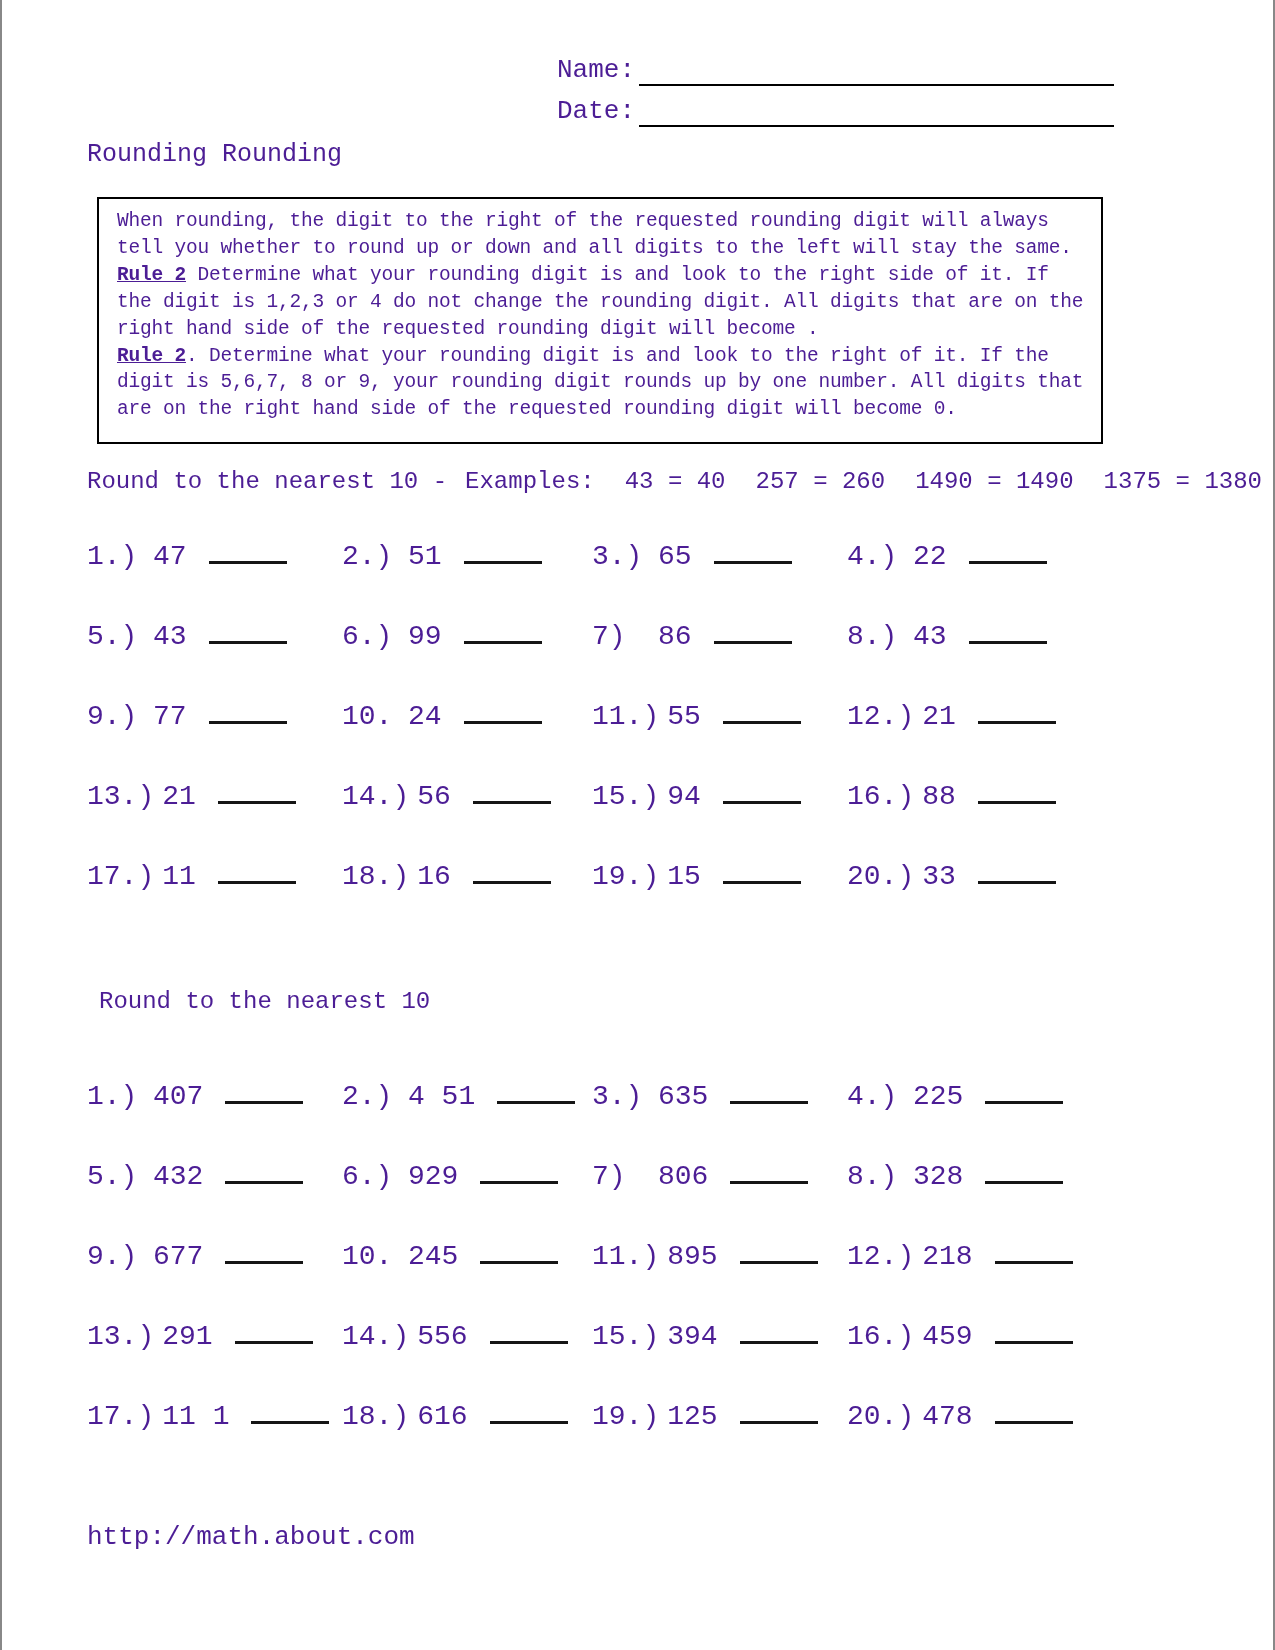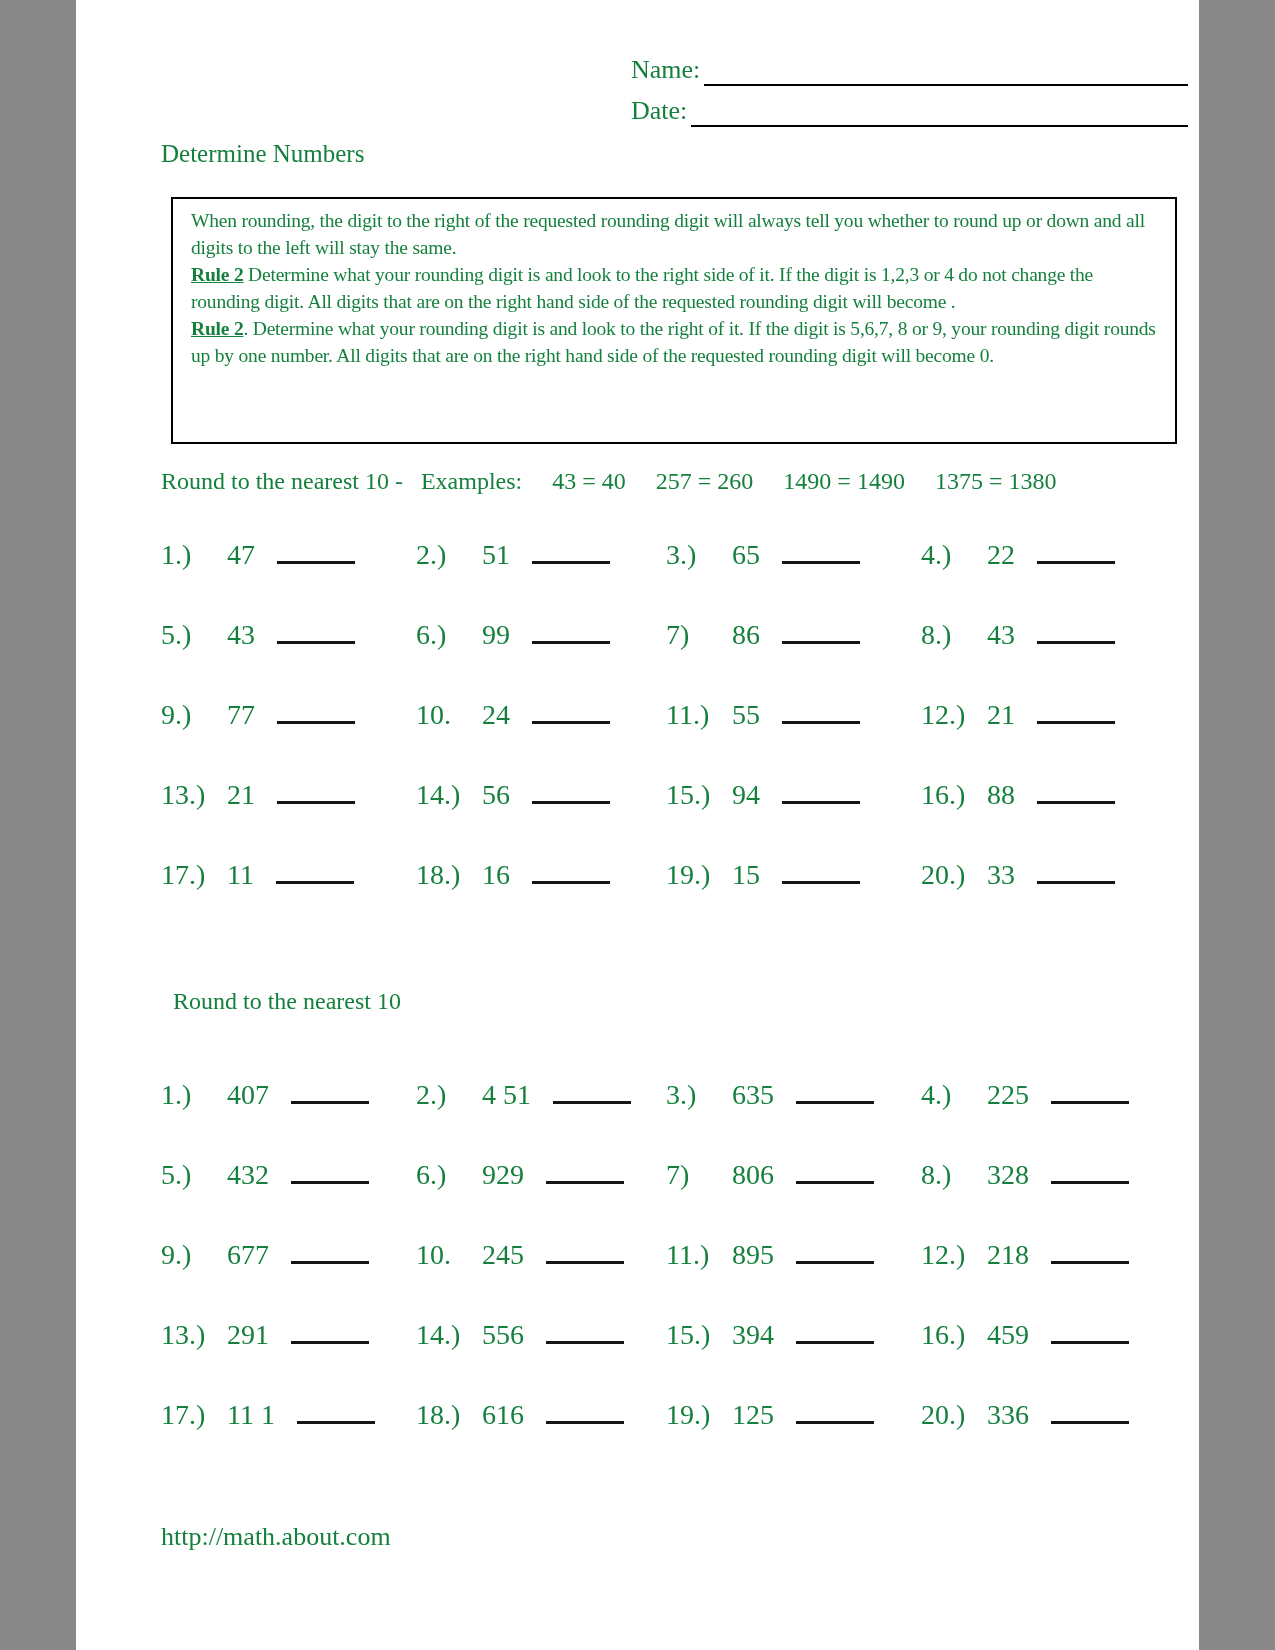--- a/index.html
+++ b/index.html
@@ -1,23 +1,23 @@
 <!DOCTYPE html>
 <html><head>
 <meta charset="utf-8">
 <style>
   html, body { margin: 0; padding: 0; background: #888; }
   .page {
     position: relative;
-    width: 1123px;
+    width: 1271px;
     height: 1650px;
     margin: 0 auto;
     background: #ffffff;
-    color: #15803d;
-    font-family: Liberation Serif, serif;
+    color: #4c1d95;
+    font-family: Liberation Mono, monospace;
     overflow: hidden;
   }
   
   .header-block { position: absolute; left: 555px; top: 52px; width: 557px; }
   .field-row { display: flex; align-items: flex-end; font-size: 26px; line-height: 1.25; margin-bottom: 7px; }
   .field-label { white-space: pre; }
   .field-line { flex: 1; border-bottom: 2px solid #000; height: 32px; margin-left: 4px; }
   
   .title { position: absolute; left: 85px; top: 140px; font-size: 25px; }
   
@@ -62,21 +62,21 @@
     <div class="field-row">
       <span class="field-label">Name:</span>
       <span class="field-line"></span>
     </div>
     <div class="field-row">
       <span class="field-label">Date:</span>
       <span class="field-line"></span>
     </div>
   </div>
 
-  <div class="title">Determine Numbers</div>
+  <div class="title">Rounding Rounding</div>
 
   <div class="rules-box">
     <p>When rounding, the digit to the right of the requested rounding digit will always tell you whether to round up or down and all digits to the left will stay the same.</p>
     <p><span class="rule-label">Rule 2</span><span> Determine what your rounding digit is and look to the right side of it. If the digit is 1,2,3 or 4 do not change the rounding digit. All digits that are on the right hand side of the requested rounding digit will become .</span></p>
     <p><span class="rule-label">Rule 2</span><span>. Determine what your rounding digit is and look to the right of it. If the digit is 5,6,7, 8 or 9, your rounding digit rounds up by one number. All digits that are on the right hand side of the requested rounding digit will become 0.</span></p>
   </div>
 
   <div class="examples-row">
     <span>Round to the nearest 10 -</span><span class="examples-label">Examples:</span><span class="ex">43 = 40</span><span class="ex">257 =  260</span><span class="ex">1490 = 1490</span><span class="ex">1375 = 1380</span>
   </div>
@@ -277,20 +277,20 @@
         <span class="pval">616</span>
         <span class="blank"></span>
       </div>
     <div class="cell">
         <span class="pnum">19.)</span>
         <span class="pval">125</span>
         <span class="blank"></span>
       </div>
     <div class="cell">
         <span class="pnum">20.)</span>
-        <span class="pval">336</span>
+        <span class="pval">478</span>
         <span class="blank"></span>
       </div>
   </div>
 
   <div class="footer">http://math.about.com</div>
 
 </div>
 
 </body></html>

